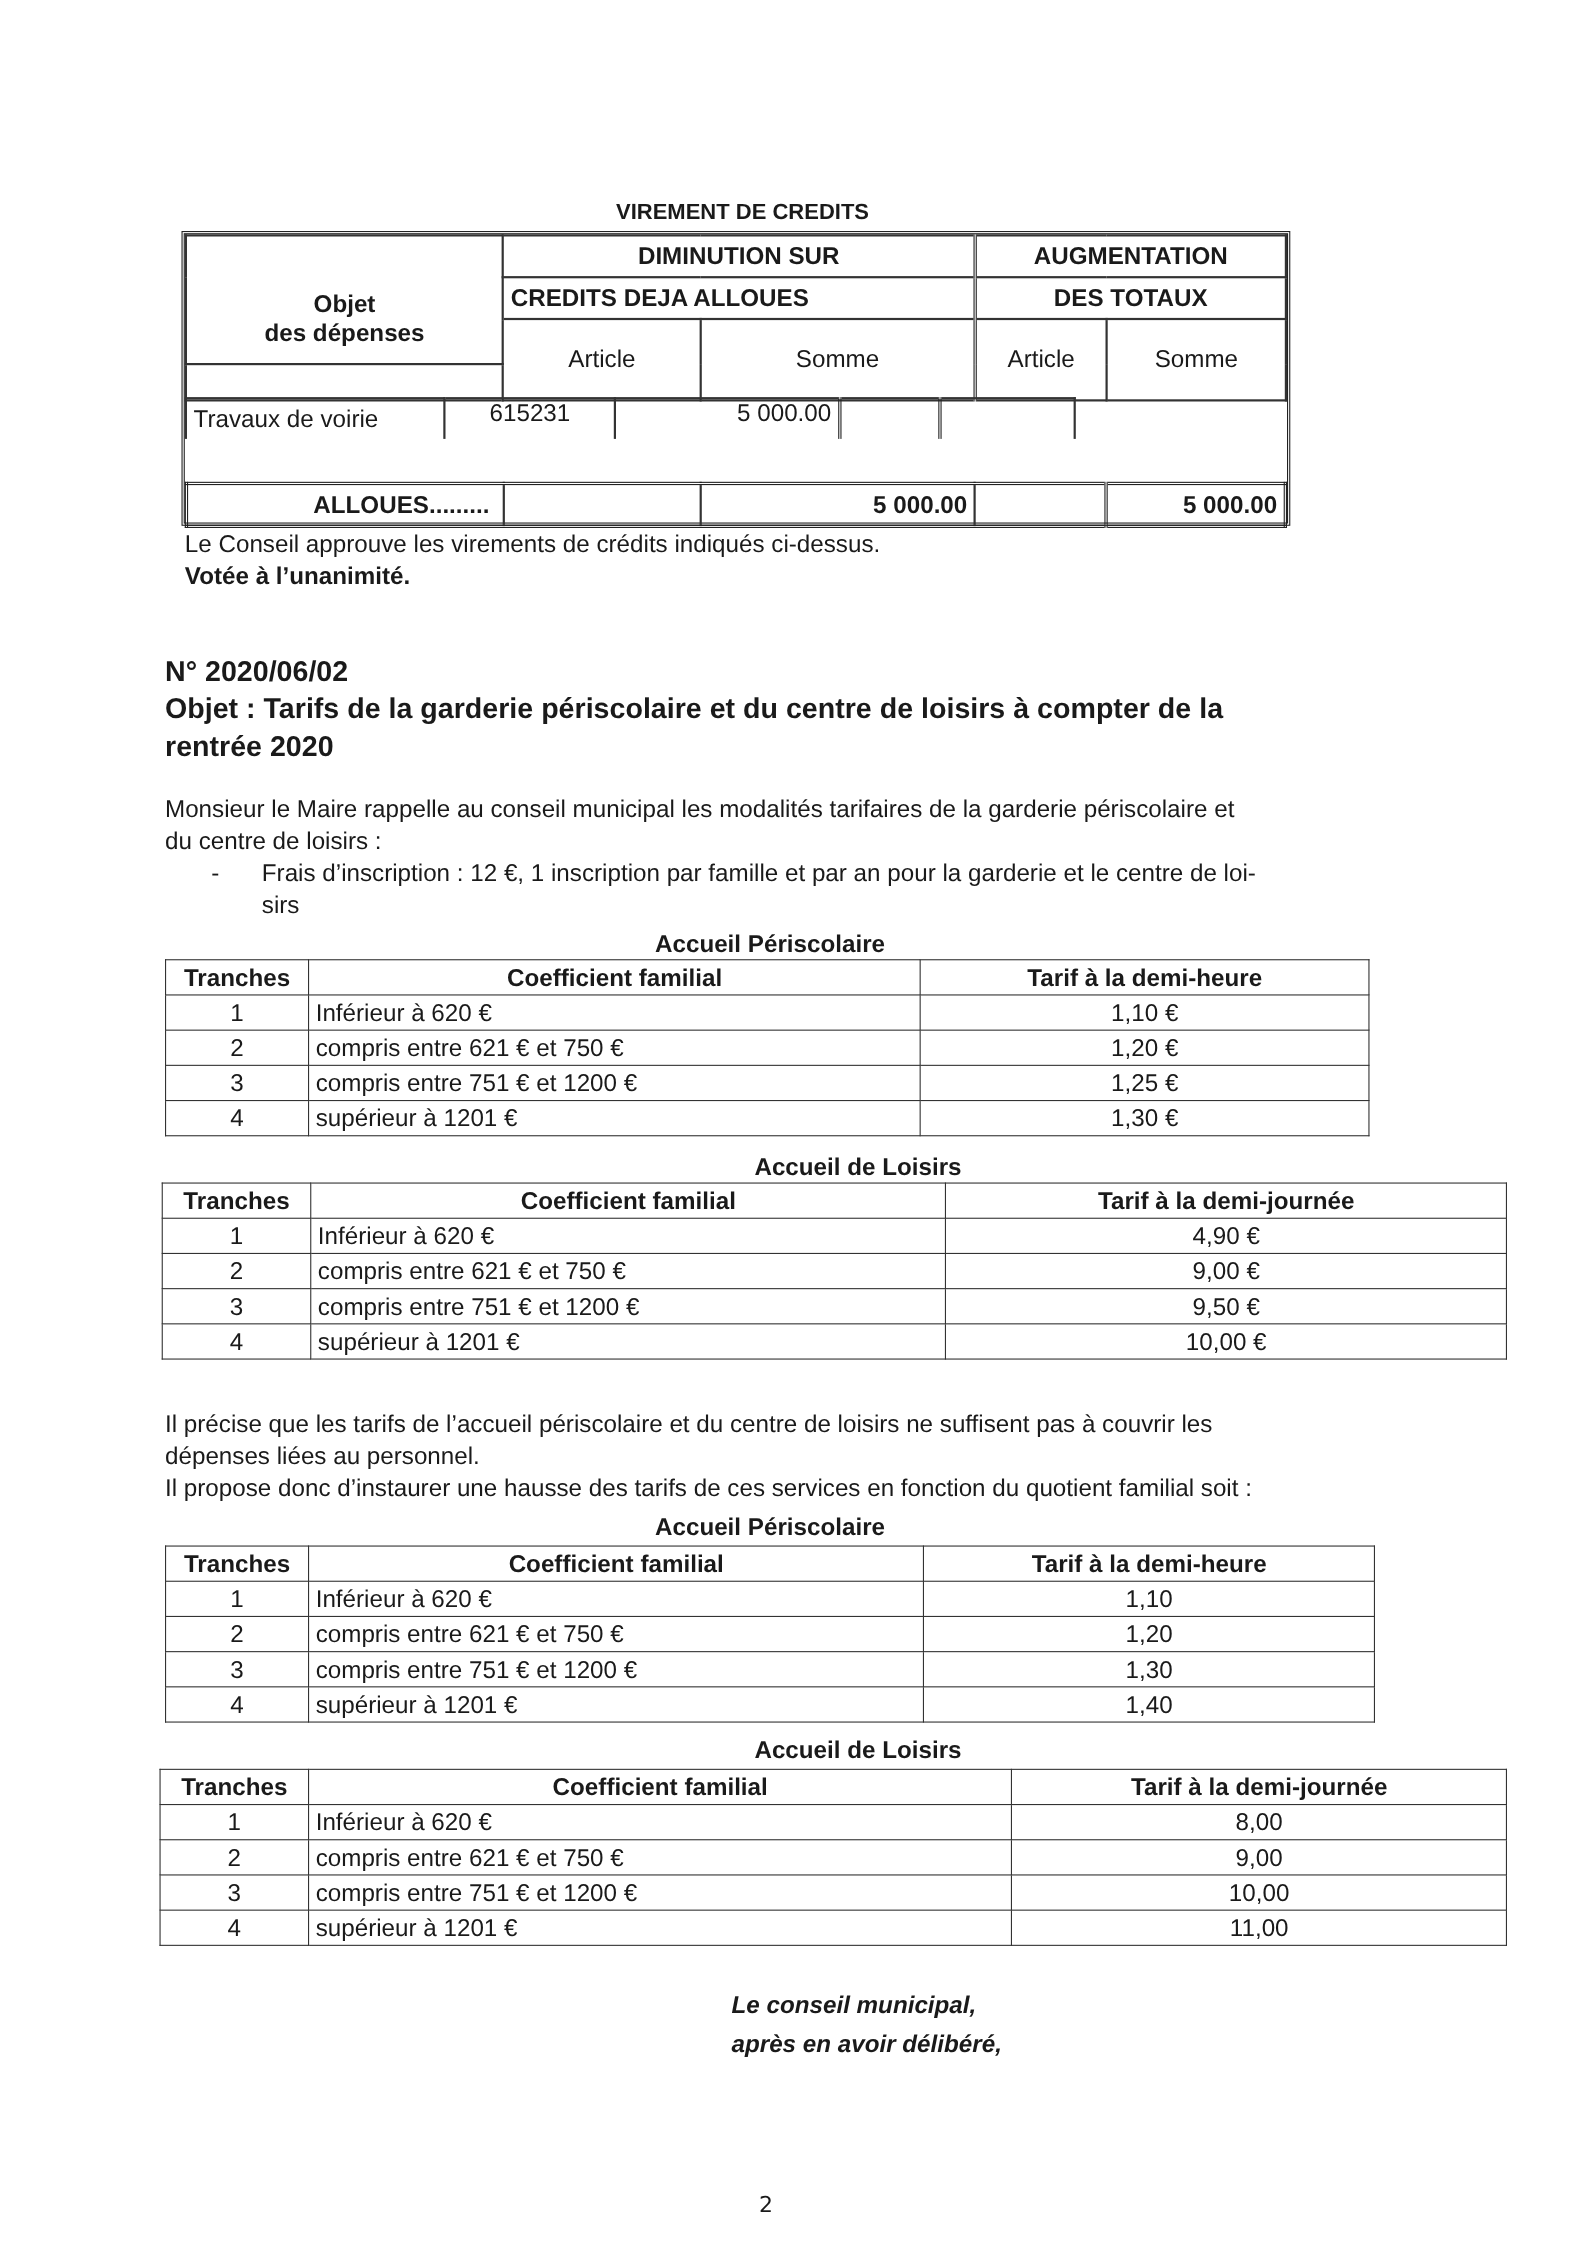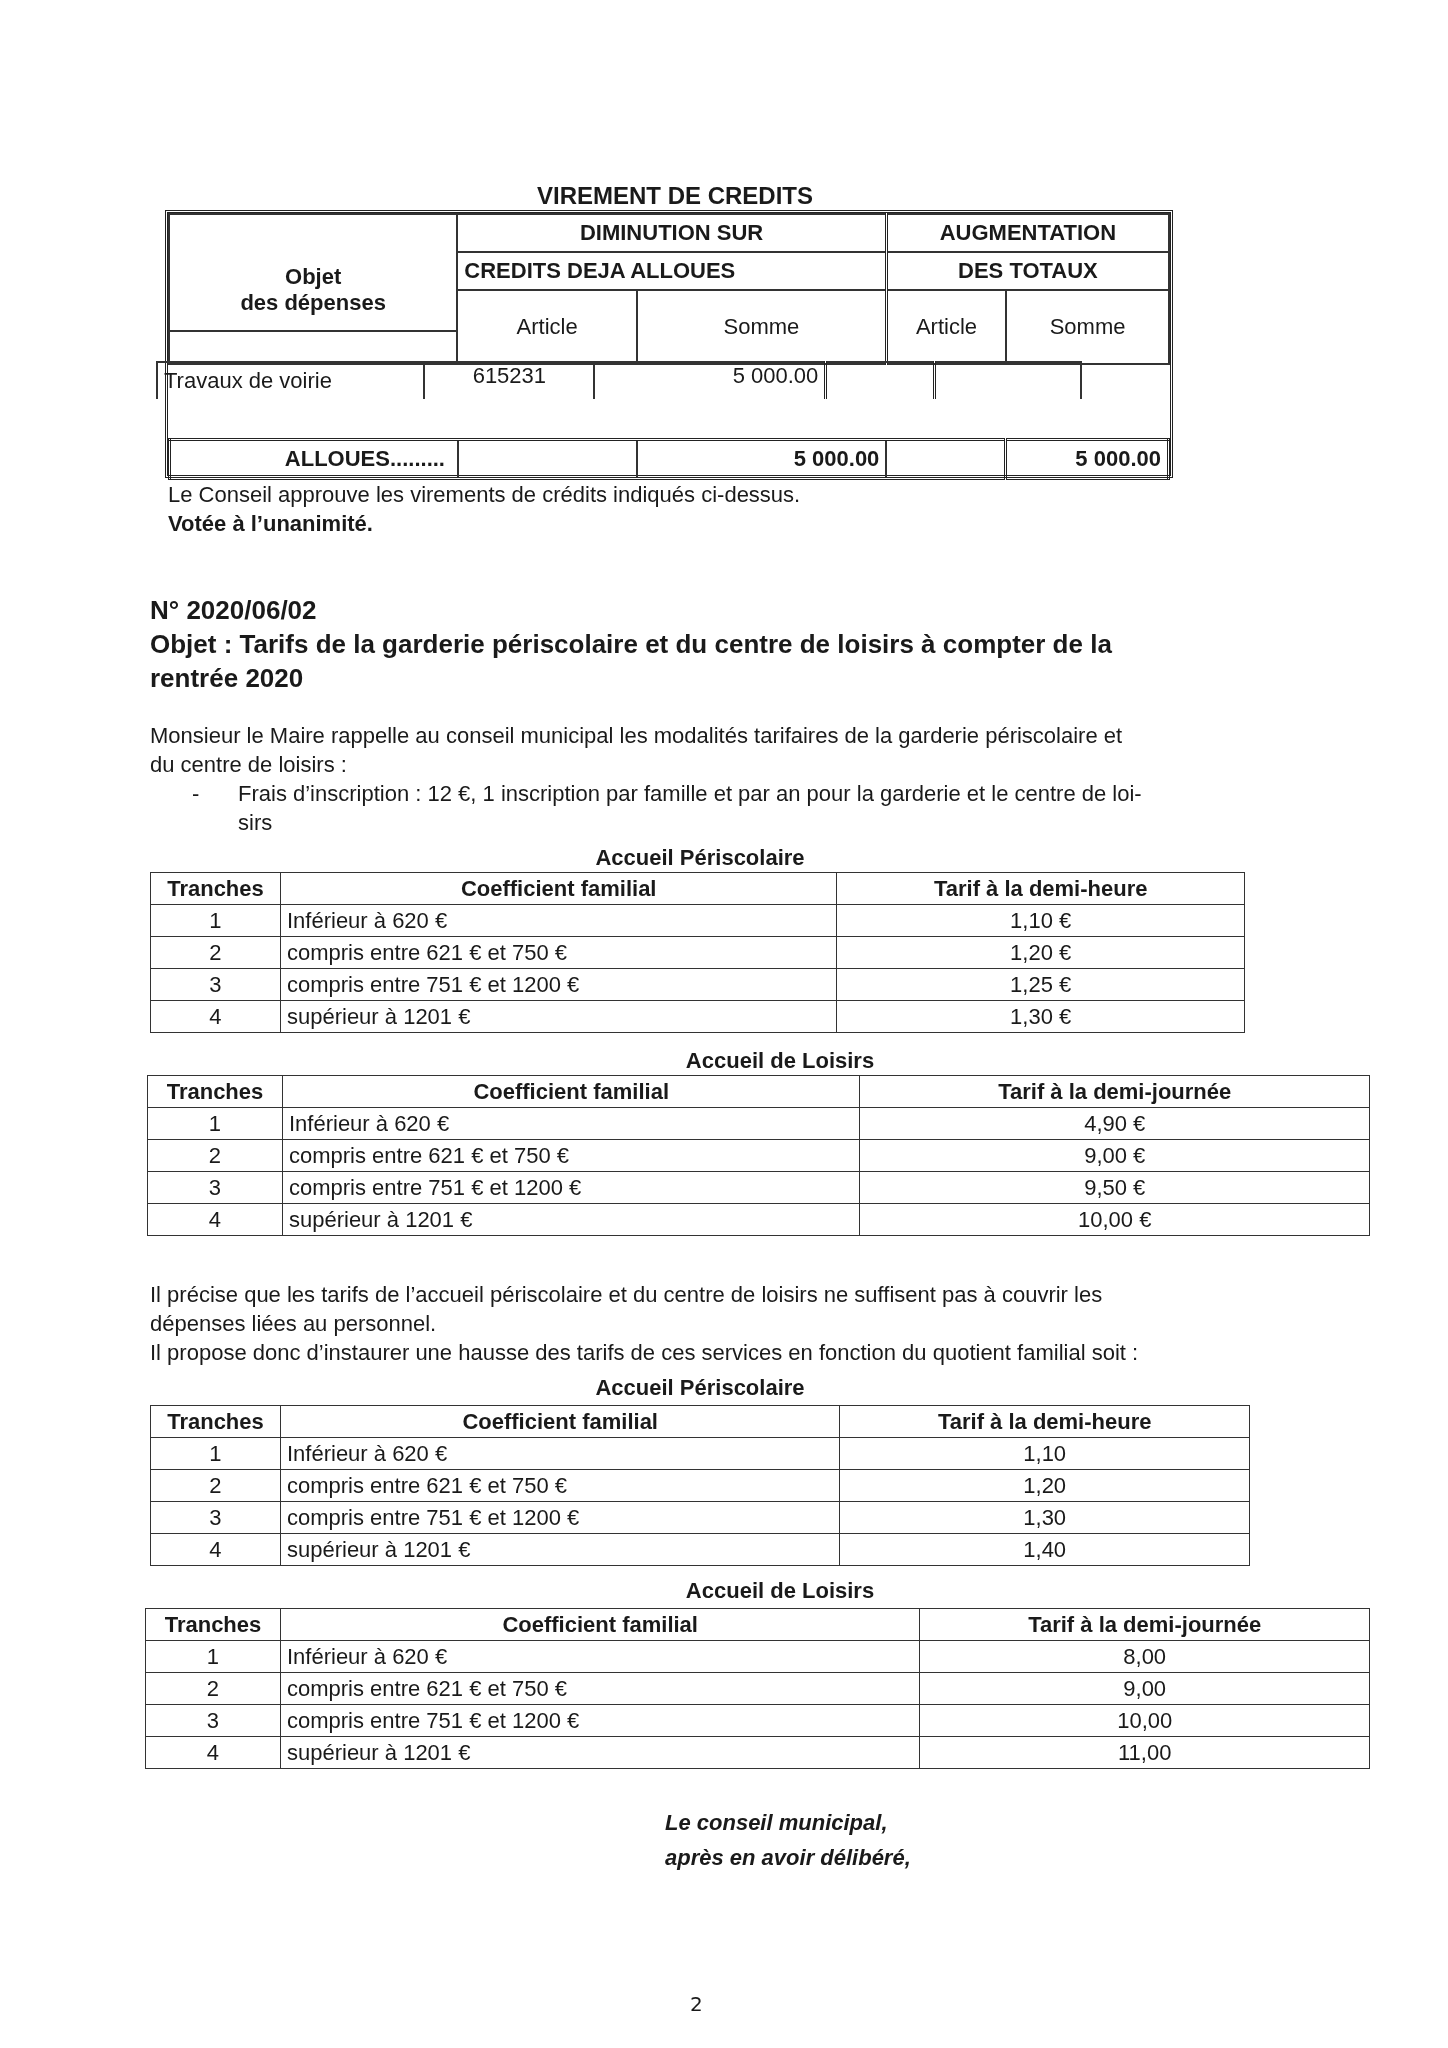--- a/index.html
+++ b/index.html
@@ -2,26 +2,26 @@
 <html><head>
 <meta charset="utf-8">
 <style>
   html, body { margin: 0; padding: 0; background: #ffffff; }
   body { width: 1448px; height: 2048px; position: relative; overflow: hidden; color: #1a1a1a;
          font-family: "Liberation Sans", "DejaVu Sans", sans-serif; }
   .abs { position: absolute; }
   .bold { font-weight: bold; }
 
   
-  #vir-title { left: 160px; top: 182px; width: 1030px; font-size: 24px; font-weight: bold; text-align: center; }
+  #vir-title { left: 160px; top: 182px; width: 1030px; font-size: 20px; font-weight: bold; text-align: center; }
   #vir-outer { left: 165px; top: 210px; width: 1008px; height: 268px; border: 3px double #222; box-sizing: border-box; }
   table.vir { position: absolute; border-collapse: collapse; font-size: 22px; }
   table.vir td { border: 2px solid #333; padding: 0 6px; height: 36px; }
   .vir-head { left: 168px; top: 213px; width: 1002px; }
-  .vir-body { left: 156px; top: 361px; width: 926px; }
+  .vir-body { left: 168px; top: 361px; width: 810px; }
   .vir-total { left: 168px; top: 438px; width: 1002px; border: 3px double #222 !important; }
   .r { text-align: right; }
   .c { text-align: center; }
 
   .para { font-size: 22px; line-height: 29px; }
   .h-big { font-size: 26px; font-weight: bold; line-height: 34px; }
 
   table.tarif { position: absolute; border-collapse: collapse; font-size: 22px; }
   table.tarif td, table.tarif th { border: 1.5px solid #333; padding: 0 6px; height: 31px; }
   table.tarif th { font-weight: bold; }

